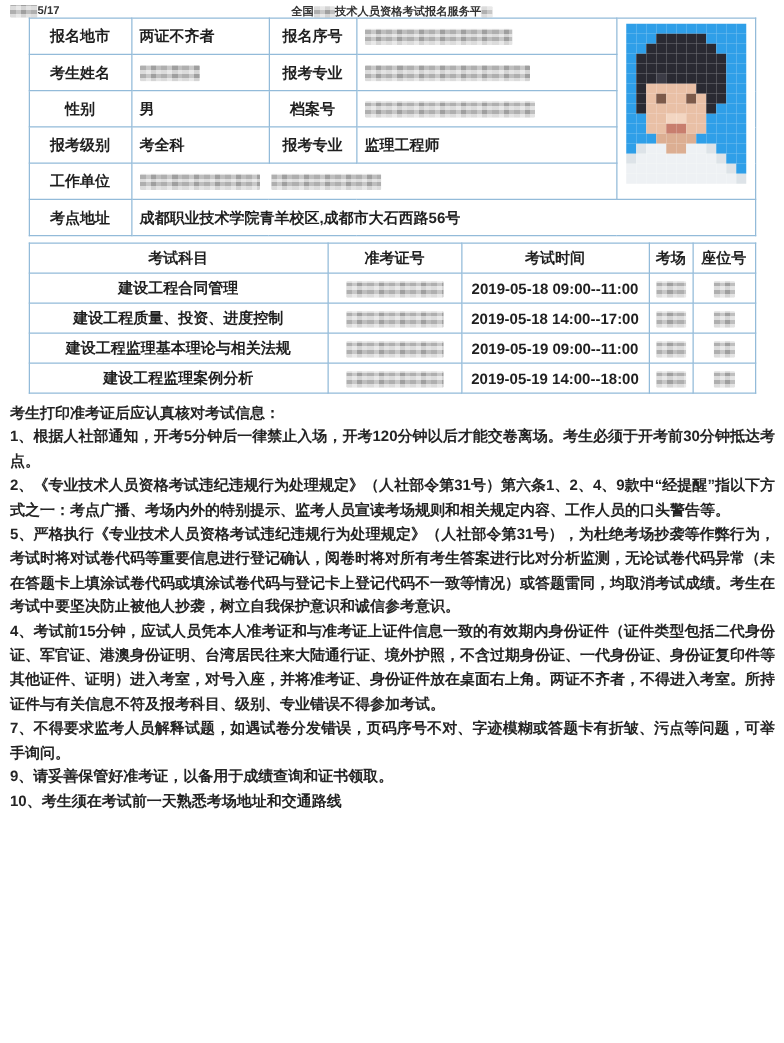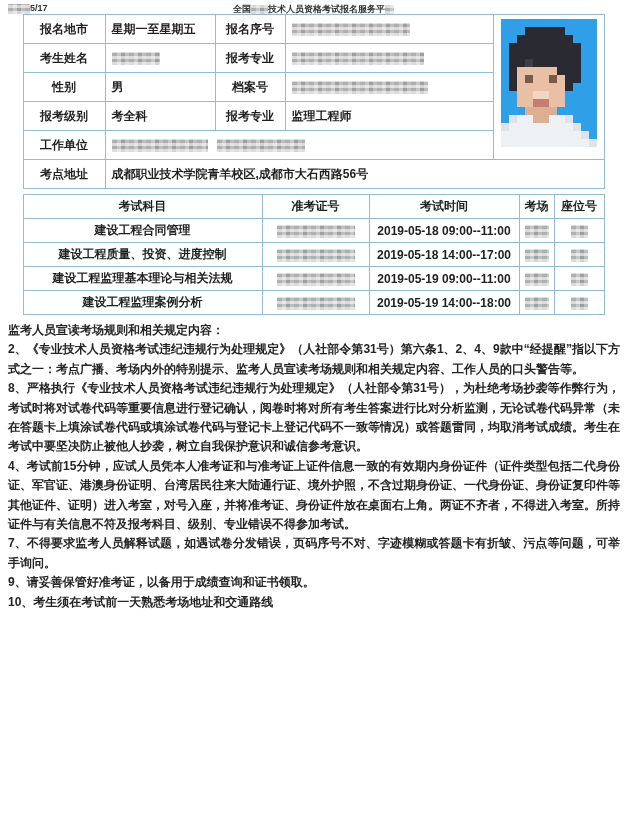--- a/index.html
+++ b/index.html
@@ -81,21 +81,21 @@
     <colgroup>
         <col style="width:82px">
         <col style="width:110px">
         <col style="width:70px">
         <col style="width:208px">
         <col style="width:111px">
       </colgroup>
     <tbody>
       <tr>
         <td class="lab">报名地市</td>
-        <td class="val">星期一至星期五</td>
+        <td class="val">两证不齐者</td>
         <td class="lab">报名序号</td>
         <td class="val"><span class="redact rw-regno"></span></td>
         <td class="photo-cell" rowspan="5">
           <div class="photo-grid">
               <div style="background: rgb(47, 159, 232);"></div>
               <div style="background: rgb(47, 159, 232);"></div>
               <div style="background: rgb(47, 159, 232);"></div>
               <div style="background: rgb(47, 159, 232);"></div>
               <div style="background: rgb(47, 159, 232);"></div>
               <div style="background: rgb(47, 159, 232);"></div>
@@ -360,22 +360,23 @@
         <td>建设工程监理案例分析</td>
         <td><span class="redact rw-ticket"></span></td>
         <td>2019-05-19 14:00--18:00</td>
         <td><span class="redact rw-room"></span></td>
         <td><span class="redact rw-seat"></span></td>
       </tr>
     </tbody>
   </table>
 
   <div class="rules">
-    <p>监考人员宣读考场规则和相关规定内容：</p>
+    <p>考生打印准考证后应认真核对考试信息：</p>
+    <p>1、根据人社部通知，开考5分钟后一律禁止入场，开考120分钟以后才能交卷离场。考生必须于开考前30分钟抵达考点。</p>
     <p>2、《专业技术人员资格考试违纪违规行为处理规定》（人社部令第31号）第六条1、2、4、9款中“经提醒”指以下方式之一：考点广播、考场内外的特别提示、监考人员宣读考场规则和相关规定内容、工作人员的口头警告等。</p>
-    <p>8、严格执行《专业技术人员资格考试违纪违规行为处理规定》（人社部令第31号），为杜绝考场抄袭等作弊行为，考试时将对试卷代码等重要信息进行登记确认，阅卷时将对所有考生答案进行比对分析监测，无论试卷代码异常（未在答题卡上填涂试卷代码或填涂试卷代码与登记卡上登记代码不一致等情况）或答题雷同，均取消考试成绩。考生在考试中要坚决防止被他人抄袭，树立自我保护意识和诚信参考意识。</p>
+    <p>5、严格执行《专业技术人员资格考试违纪违规行为处理规定》（人社部令第31号），为杜绝考场抄袭等作弊行为，考试时将对试卷代码等重要信息进行登记确认，阅卷时将对所有考生答案进行比对分析监测，无论试卷代码异常（未在答题卡上填涂试卷代码或填涂试卷代码与登记卡上登记代码不一致等情况）或答题雷同，均取消考试成绩。考生在考试中要坚决防止被他人抄袭，树立自我保护意识和诚信参考意识。</p>
     <p>4、考试前15分钟，应试人员凭本人准考证和与准考证上证件信息一致的有效期内身份证件（证件类型包括二代身份证、军官证、港澳身份证明、台湾居民往来大陆通行证、境外护照，不含过期身份证、一代身份证、身份证复印件等其他证件、证明）进入考室，对号入座，并将准考证、身份证件放在桌面右上角。两证不齐者，不得进入考室。所持证件与有关信息不符及报考科目、级别、专业错误不得参加考试。</p>
     <p>7、不得要求监考人员解释试题，如遇试卷分发错误，页码序号不对、字迹模糊或答题卡有折皱、污点等问题，可举手询问。</p>
     <p>9、请妥善保管好准考证，以备用于成绩查询和证书领取。</p>
     <p>10、考生须在考试前一天熟悉考场地址和交通路线</p>
   </div>
 
 </div>
 
 </body></html>

